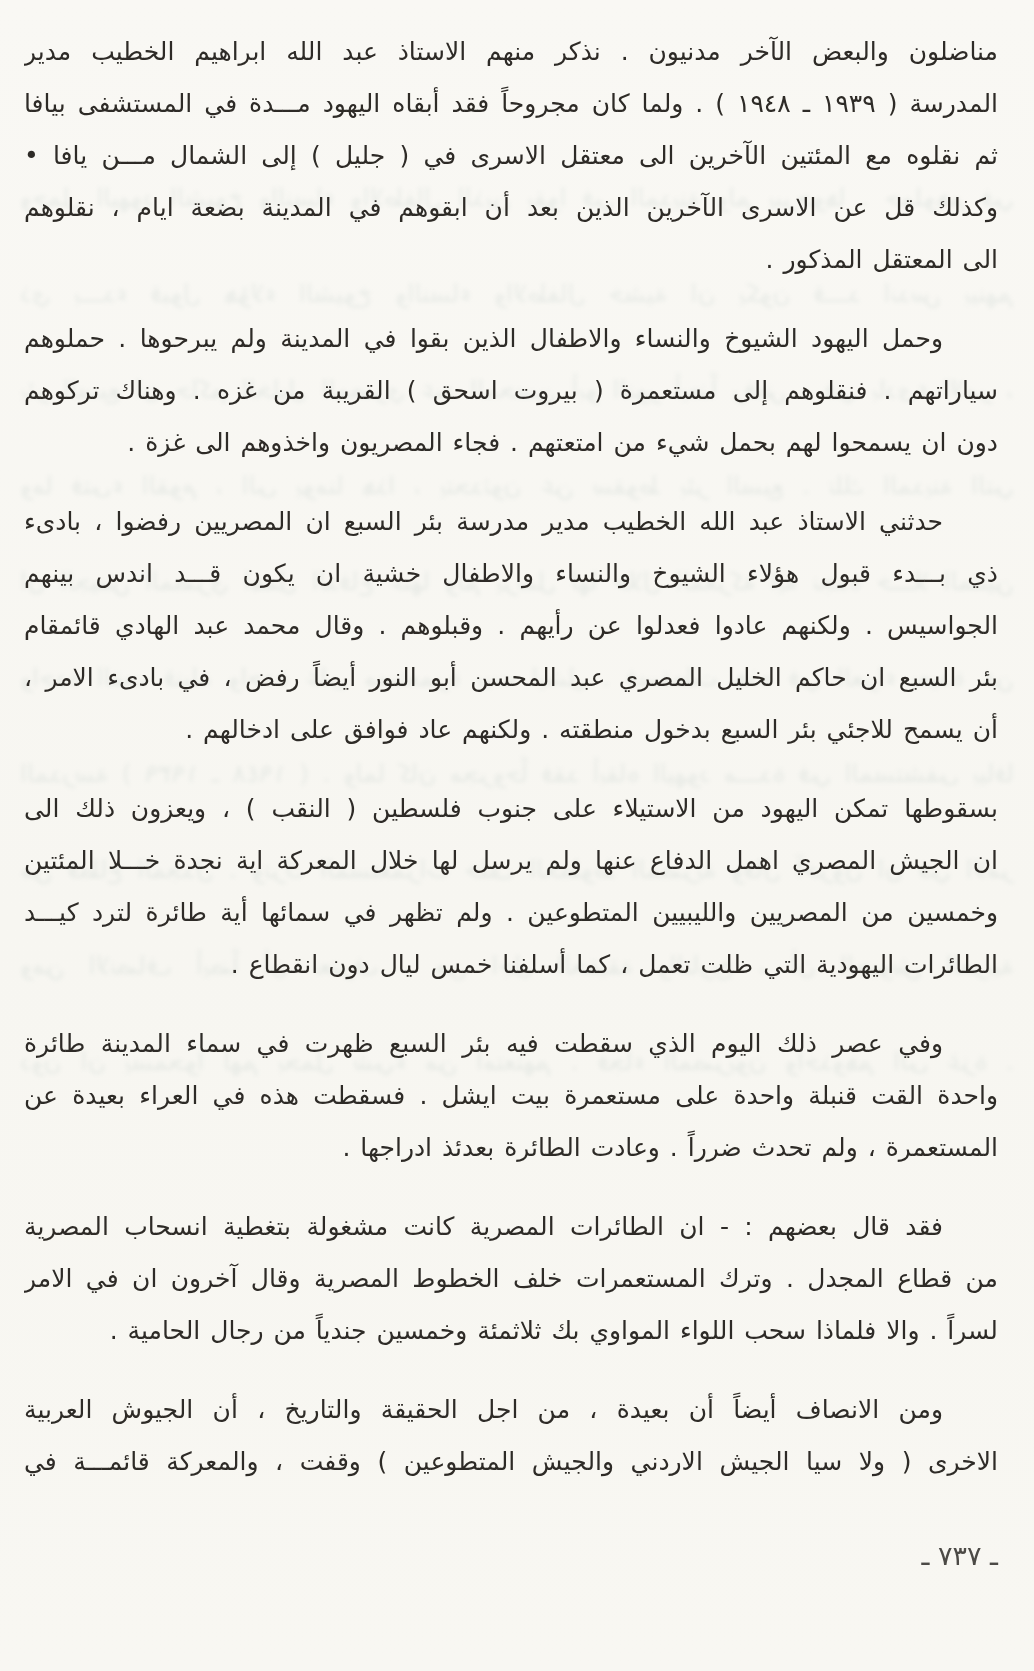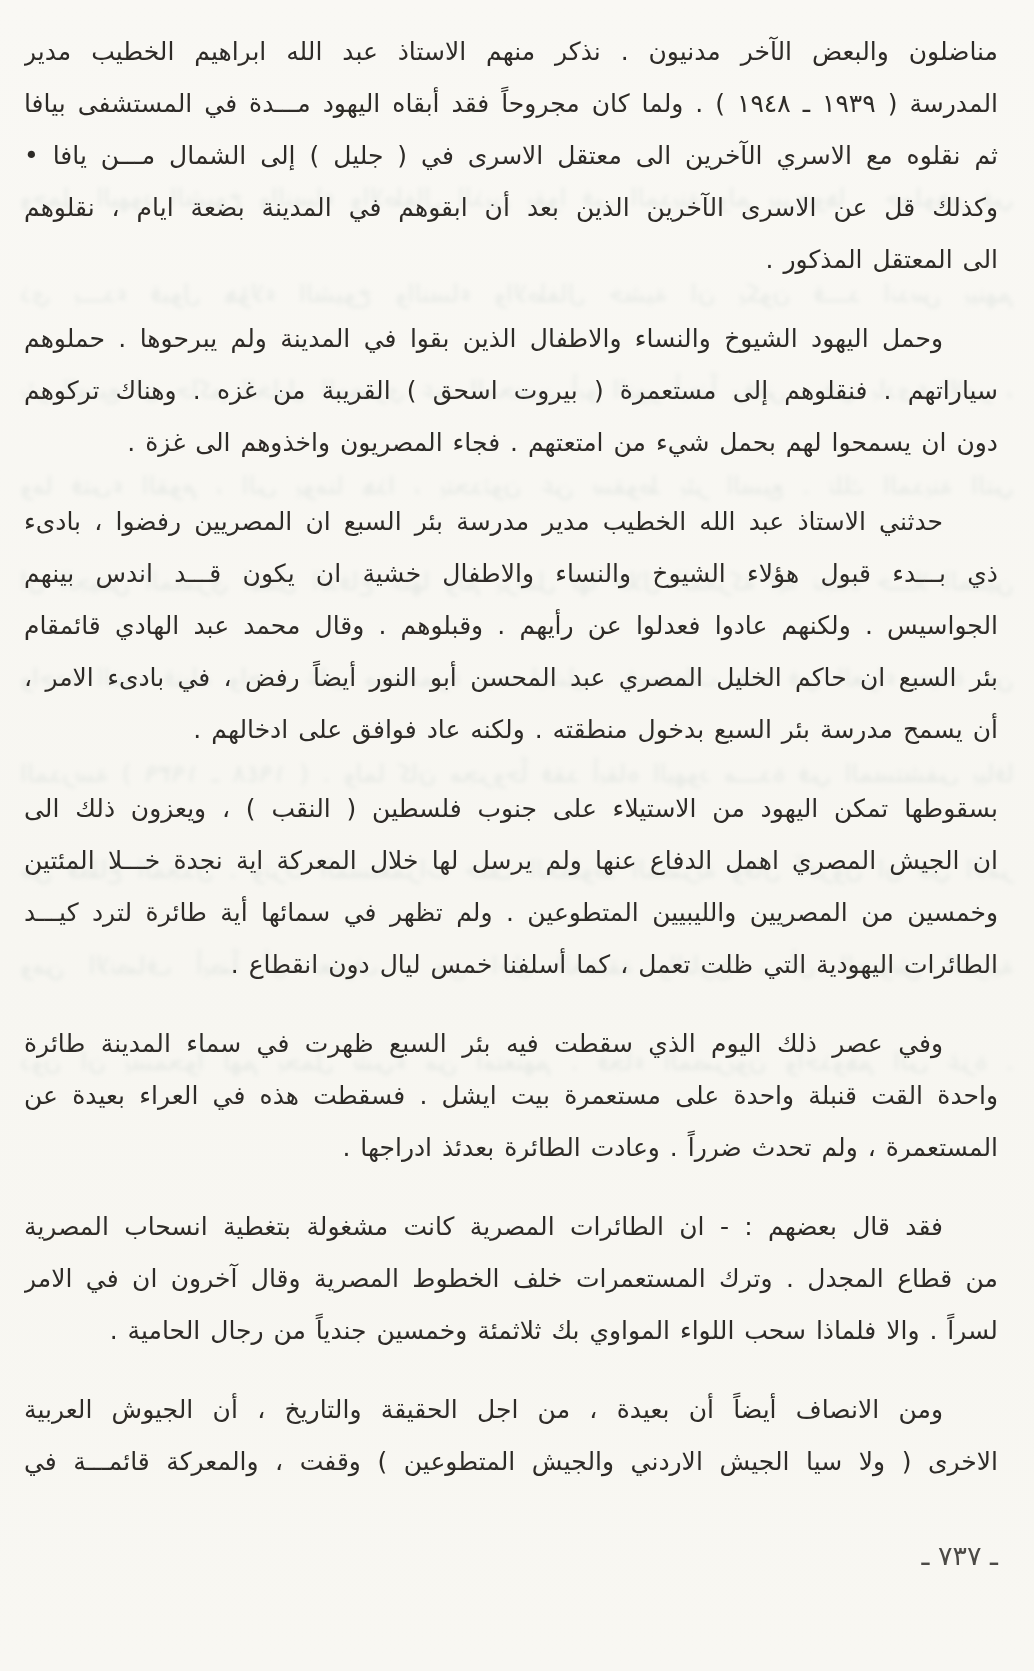--- a/index.html
+++ b/index.html
@@ -82,37 +82,37 @@
     <div class="line">من قطاع المجدل . وترك المستعمرات خلف الخطوط المصرية وقال آخرون ان في الامر</div>
     <div class="line">ومن الانصاف أيضاً أن نعترف ، من اجل الحقيقة والتاريخ ، أن الجيوش العربية</div>
     <div class="line">دون ان يسمحوا لهم بحمل شيء من امتعتهم . فجاء المصريون واخذوهم الى غزة .</div>
   </div>
 
   <div class="column">
 
     <div class="para">
       <div class="line">مناضلون والبعض الآخر مدنيون . نذكر منهم الاستاذ عبد الله ابراهيم الخطيب مدير</div>
       <div class="line">المدرسة ( ١٩٣٩ ـ ١٩٤٨ ) . ولما كان مجروحاً فقد أبقاه اليهود مـــدة في المستشفى بيافا</div>
-      <div class="line">ثم نقلوه مع الاسري الآخرين الى معتقل الاسرى في ( جليل ) إلى الشمال مـــن يافا •</div>
+      <div class="line">ثم نقلوه مع المئتين الآخرين الى معتقل الاسرى في ( جليل ) إلى الشمال مـــن يافا •</div>
       <div class="line">وكذلك قل عن الاسرى الآخرين الذين بعد أن ابقوهم في المدينة بضعة ايام ، نقلوهم</div>
       <div class="line end">الى المعتقل المذكور .</div>
     </div>
 
     <div class="para">
       <div class="line indent">وحمل اليهود الشيوخ والنساء والاطفال الذين بقوا في المدينة ولم يبرحوها . حملوهم في</div>
       <div class="line">سياراتهم . فنقلوهم إلى مستعمرة ( بيروت اسحق ) القريبة من غزه . وهناك تركوهم</div>
       <div class="line end">دون ان يسمحوا لهم بحمل شيء من امتعتهم . فجاء المصريون واخذوهم الى غزة .</div>
     </div>
 
     <div class="para">
       <div class="line indent">حدثني الاستاذ عبد الله الخطيب مدير مدرسة بئر السبع ان المصريين رفضوا ، بادىء</div>
       <div class="line">ذي بـــدء قبول هؤلاء الشيوخ والنساء والاطفال خشية ان يكون قـــد اندس بينهم</div>
       <div class="line">الجواسيس . ولكنهم عادوا فعدلوا عن رأيهم . وقبلوهم . وقال محمد عبد الهادي قائمقام</div>
       <div class="line">بئر السبع ان حاكم الخليل المصري عبد المحسن أبو النور أيضاً رفض ، في بادىء الامر ،</div>
-      <div class="line end">أن يسمح مدرسة بئر السبع بدخول منطقته . ولكنه عاد فوافق على ادخالهم .</div>
+      <div class="line end">أن يسمح للاجئي بئر السبع بدخول منطقته . ولكنهم عاد فوافق على ادخالهم .</div>
     </div>
 
     <div class="para">
       <div class="line">بسقوطها تمكن اليهود من الاستيلاء على جنوب فلسطين ( النقب ) ، ويعزون ذلك الى</div>
       <div class="line">ان الجيش المصري اهمل الدفاع عنها ولم يرسل لها خلال المعركة اية نجدة خـــلا المئتين</div>
       <div class="line">وخمسين من المصريين والليبيين المتطوعين . ولم تظهر في سمائها أية طائرة لترد كيـــد</div>
       <div class="line end">الطائرات اليهودية التي ظلت تعمل ، كما أسلفنا خمس ليال دون انقطاع .</div>
     </div>
 
     <div class="para">

